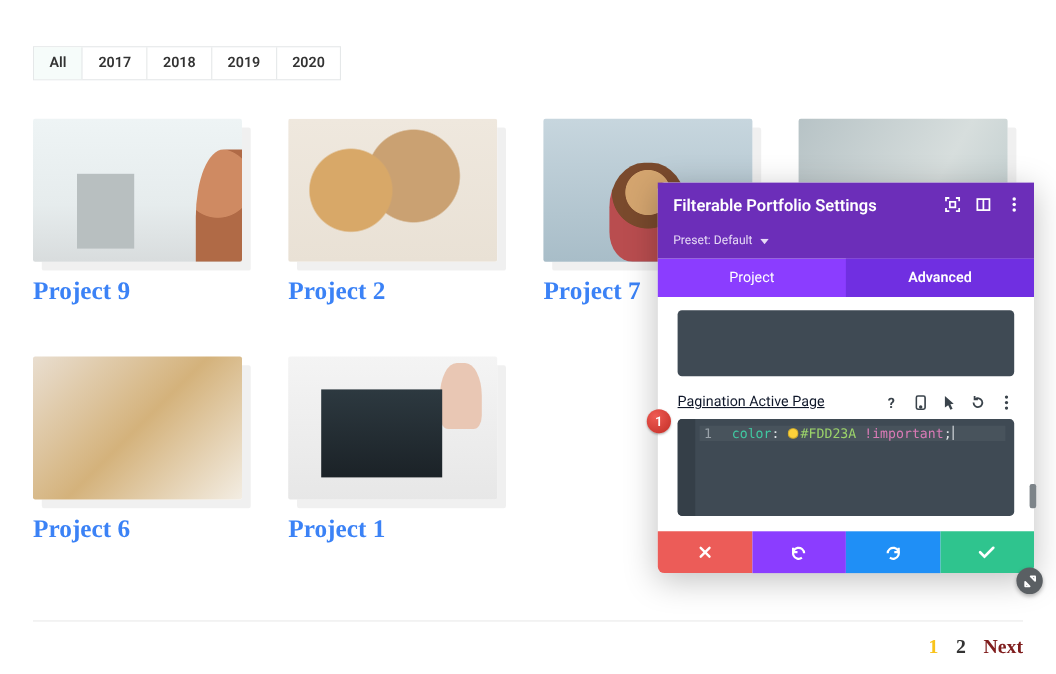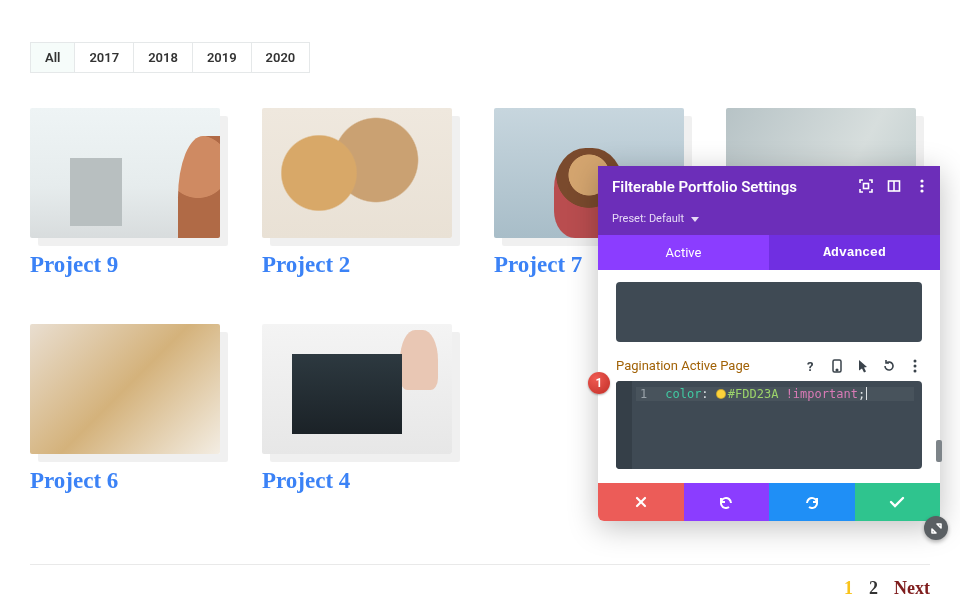--- a/index.html
+++ b/index.html
@@ -40,27 +40,27 @@
   .panel { position:absolute; top:166px; left:598px; width:342px; border-radius:6px; overflow:visible; box-shadow:0 6px 30px rgba(0,0,0,0.25); background:#fff; }
   .panel-head { background:#6c2eb9; color:#fff; padding:12px 14px 10px; position:relative; }
   .panel-title { font-size:15px; font-weight:600; }
   .panel-preset { margin-top:16px; font-size:11px; color:#e6daf6; }
   .panel-preset .caret { display:inline-block; margin-left:4px; }
   .head-icons { position:absolute; right:10px; top:12px; display:flex; gap:12px; }
   .hi { width:16px; height:16px; display:flex; align-items:center; justify-content:center; color:#fff; cursor:pointer; }
 
   .tabs { display:flex; background:#8b3dff; color:#fff; font-size:13px; }
   .tab { flex:1; padding:10px 0; text-align:center; cursor:pointer; }
-  .tab.active { background:#702fe1; font-weight:600;font-family:Liberation Mono, monospace; }
+  .tab.active { background:#702fe1; font-weight:600; }
 
   .panel-body { padding:12px 18px 14px; }
   .darkbox { background:#3f4a54; border-radius:4px; }
   .darkbox.top { height:60px; }
   .fieldrow { margin-top:16px; display:flex; align-items:center; justify-content:space-between; }
-  .fieldlabel { font-size:13px; color:#a16207; }
+  .fieldlabel { font-size:13px; color:#0f172a;text-decoration:underline; }
   .fieldicons { display:flex; gap:12px; align-items:center; color:#3a434b; }
   .fi { width:14px; height:14px; display:flex; align-items:center; justify-content:center; cursor:pointer; }
 
   .codebox { margin-top:8px; height:88px; background:#3f4a54; border-radius:4px; padding:6px 8px; font-family:ui-monospace,Menlo,Consolas,monospace; font-size:12px; color:#dfe3e6; position:relative; overflow:hidden; }
   .gutter { position:absolute; left:0; top:0; bottom:0; width:16px; background:#353f48; }
   .codeline { position:relative; margin-left:12px; white-space:nowrap; background:rgba(255,255,255,0.05); padding:0 4px; }
   .ln { display:inline-block; width:12px; color:#9aa3aa; margin-right:6px; }
   .tok-prop { color:#40c9a2; }
   .tok-val  { color:#9bd36a;margin-top:24px; }
   .tok-imp  { color:#d97ab6; }
@@ -112,21 +112,21 @@
     <div class="card">
       <div class="thumb img4"></div>
       <div class="title"></div>
     </div>
     <div class="card">
       <div class="thumb img5"></div>
       <div class="title">Project 6</div>
     </div>
     <div class="card">
       <div class="thumb img6"></div>
-      <div class="title">Project 4</div>
+      <div class="title">Project 1</div>
     </div>
   </div>
 
   <div class="pagerow">
     <span class="pg1">1</span>
     <span class="pg2">2</span>
     <span class="pgnext">Next</span>
   </div>
 
   <div class="panel">
@@ -157,21 +157,21 @@
           <svg width="4" height="14" viewBox="0 0 4 14" fill="#fff">
               <circle cx="2" cy="2" r="1.6"></circle>
               <circle cx="2" cy="7" r="1.6"></circle>
               <circle cx="2" cy="12" r="1.6"></circle>
             </svg>
         </span>
       </div>
     </div>
 
     <div class="tabs">
-      <div class="tab">Active</div>
+      <div class="tab">Project</div>
       <div class="tab active">Advanced</div>
     </div>
 
     <div class="panel-body">
       <div class="darkbox top"></div>
 
       <div class="fieldrow">
         <span class="fieldlabel">Pagination Active Page</span>
         <span class="fieldicons">
           <span class="fi">

